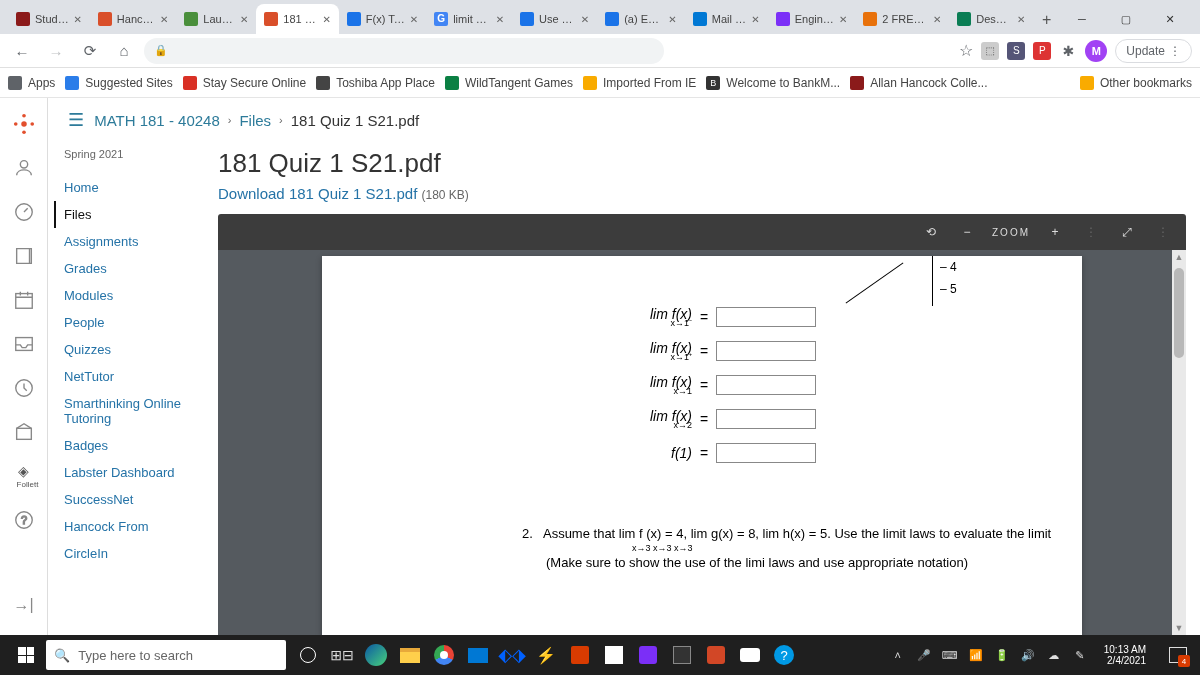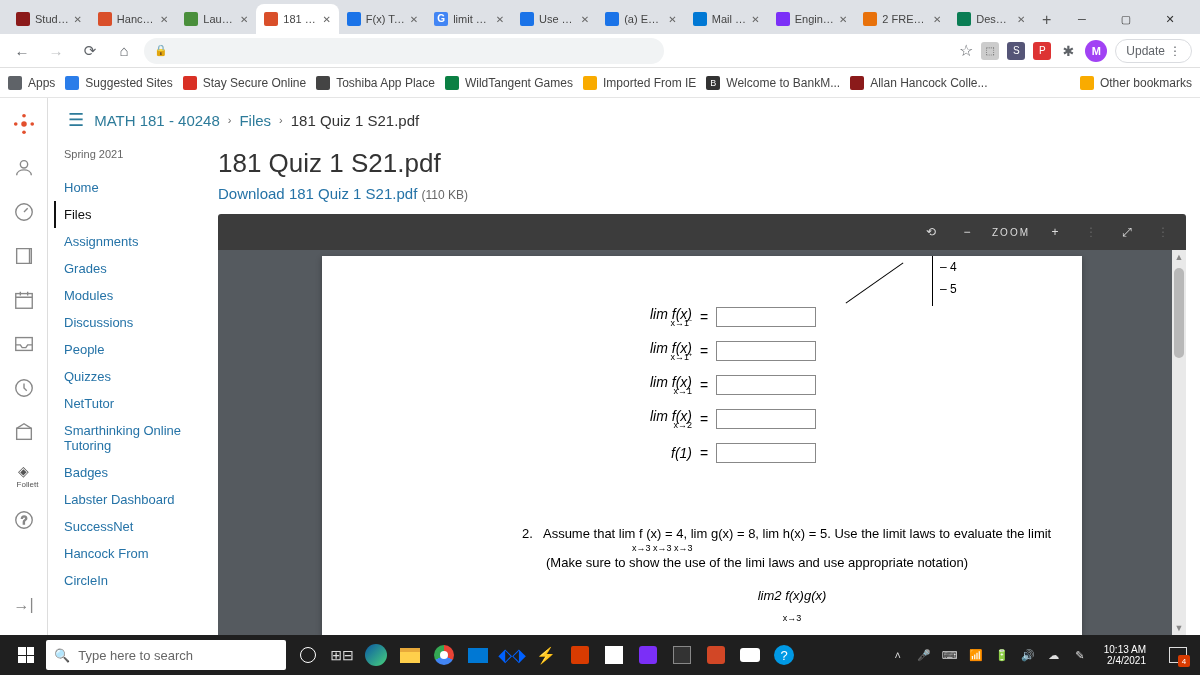--- a/index.html
+++ b/index.html
@@ -322,37 +322,36 @@
 
     <div class="course-body">
 
       <div class="course-nav">
         <div class="term">Spring 2021</div>
         <a>Home</a>
         <a class="active">Files</a>
         <a>Assignments</a>
         <a>Grades</a>
         <a>Modules</a>
-        <a>Discussions</a>
         <a>People</a>
         <a>Quizzes</a>
         <a>NetTutor</a>
         <a>Smarthinking Online Tutoring</a>
         <a>Badges</a>
         <a>Labster Dashboard</a>
         <a>SuccessNet</a>
         <a>Hancock From</a>
         <a>CircleIn</a>
       </div>
 
       <div class="file-pane">
         <div class="file-title">181 Quiz 1 S21.pdf</div>
         <div class="download-link">
           <span>Download </span><span>181 Quiz 1 S21.pdf</span>
-          <span class="size">(110 KB)</span>
+          <span class="size">(180 KB)</span>
         </div>
 
         <div class="pdf-toolbar">
           <div class="tb-btn">⟲</div>
           <div class="tb-btn">−</div>
           <div class="zoom-label">ZOOM</div>
           <div class="tb-btn">+</div>
           <div class="tb-btn" style="color:#666">⋮</div>
           <div class="tb-btn">⤢</div>
           <div class="tb-btn" style="color:#666">⋮</div>
@@ -397,24 +396,20 @@
             </div>
 
             <div class="problem2">
               <div class="line1">
                 <span>2.</span>&nbsp;&nbsp;
                 <span>Assume that </span>
                 <span>lim f (x) = 4, lim g(x) = 8, lim h(x) = 5. Use the limit laws to evaluate the limit</span>
               </div>
               <div style="font-size:9px;margin-left:110px;margin-top:-2px;letter-spacing:0">x→3                          x→3                        x→3</div>
               <div class="line2" style="margin-left:24px;margin-top:2px">(Make sure to show the use of the limi laws and use appropriate notation)</div>
-              <div class="centered">
-                <span>lim2 f(x)g(x)</span><br>
-                <span class="under">x→3</span>
-              </div>
             </div>
           </div>
 
           <div class="pdf-scroll-v">
             <div style="height:14px;display:flex;align-items:center;justify-content:center;color:#888;font-size:9px">▲</div>
             <div class="pdf-scroll-thumb" style="top:18px;height:90px"></div>
             <div style="position:absolute;bottom:0;height:14px;width:100%;display:flex;align-items:center;justify-content:center;color:#888;font-size:9px">▼</div>
           </div>
         </div>
       </div>

